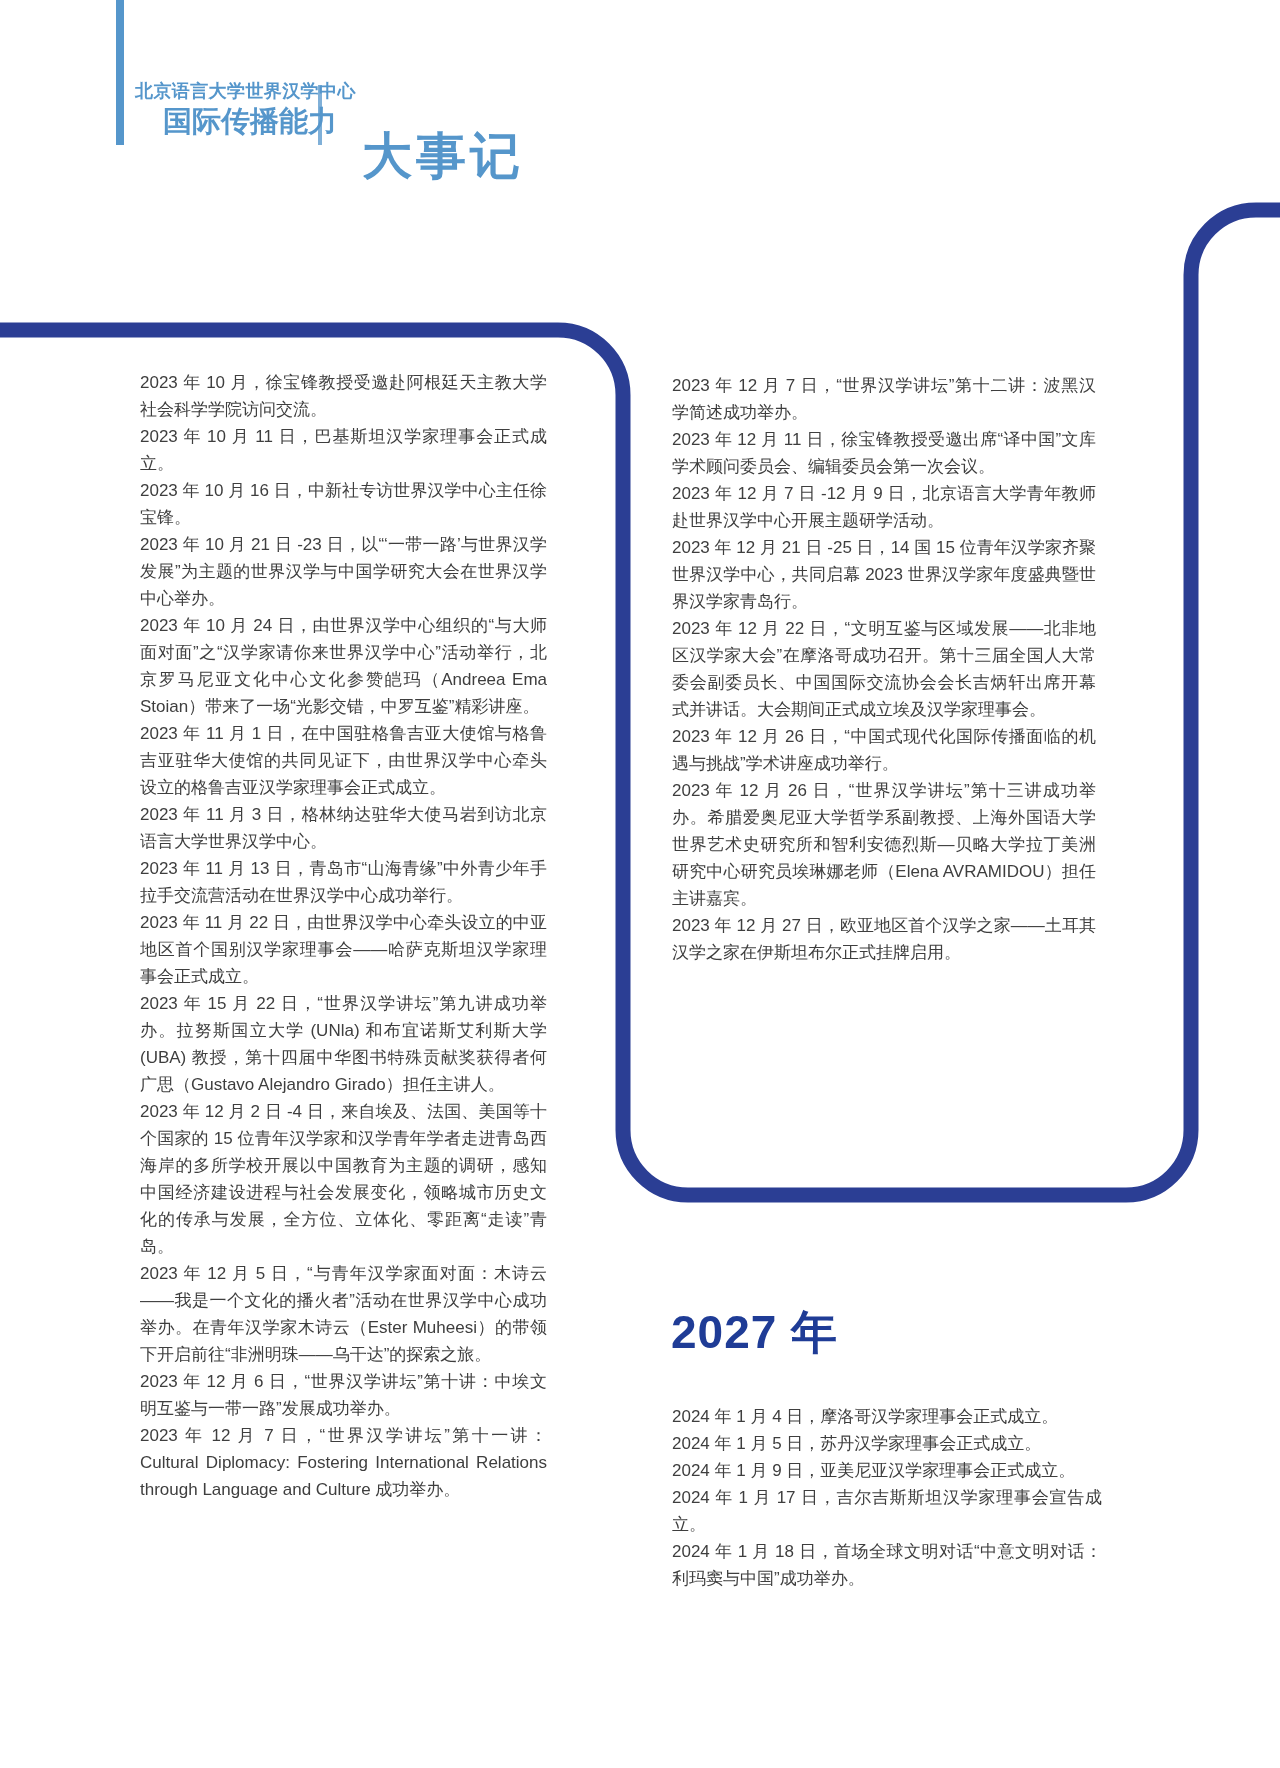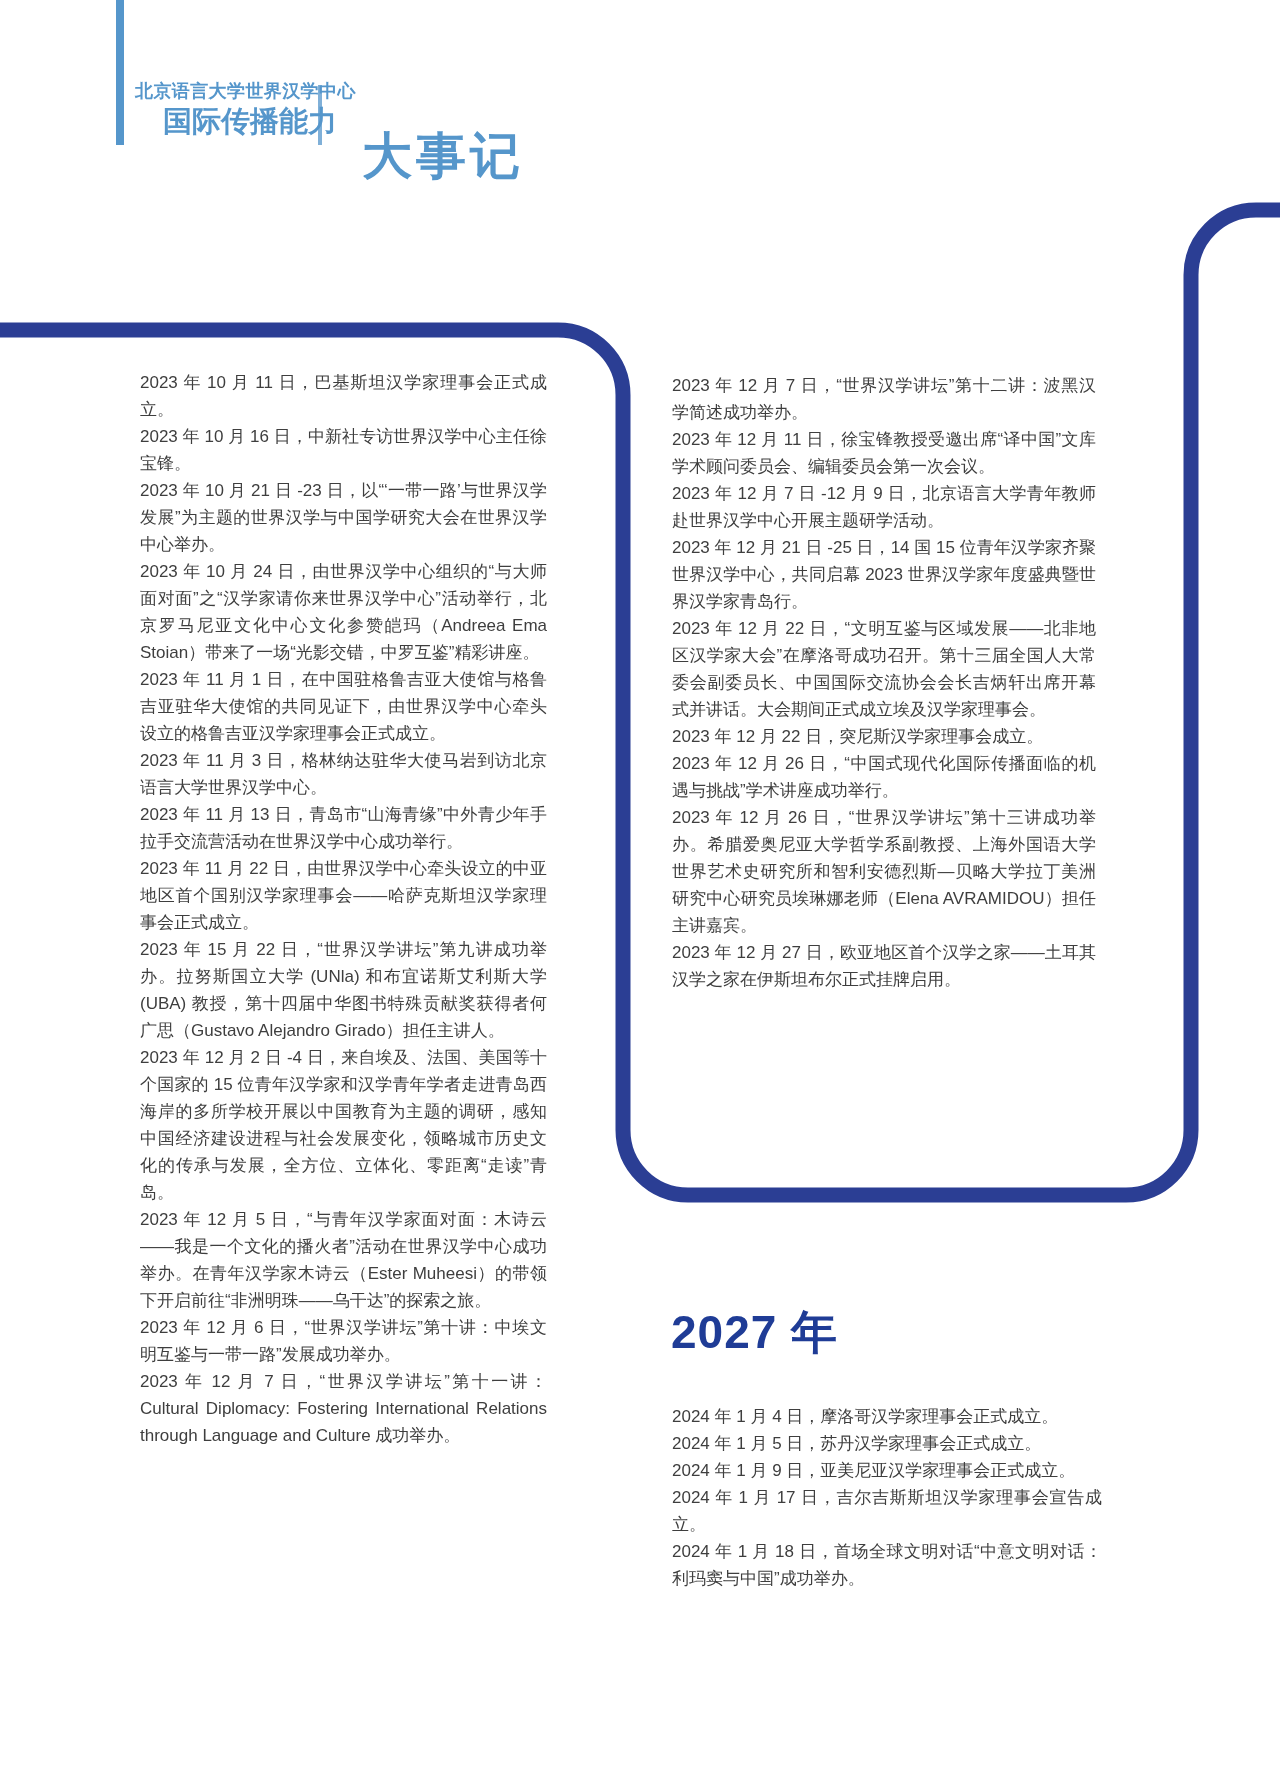--- a/index.html
+++ b/index.html
@@ -73,20 +73,21 @@
 
   <div class="mast-bar"></div>
   <div class="mast-text">
     <div class="mast-org">北京语言大学世界汉学中心</div>
     <div class="mast-program">国际传播能力</div>
   </div>
   <div class="mast-divider"></div>
   <div class="mast-title">大事记</div>
 
   <div id="col-left" class="col">
+      <p>2023 年 10 月，徐宝锋教授受邀赴阿根廷天主教大学社会科学学院访问交流。</p>
       <p>2023 年 10 月 11 日，巴基斯坦汉学家理事会正式成立。</p>
       <p>2023 年 10 月 16 日，中新社专访世界汉学中心主任徐宝锋。</p>
       <p>2023 年 10 月 21 日 -23 日，以“‘一带一路’与世界汉学发展”为主题的世界汉学与中国学研究大会在世界汉学中心举办。</p>
       <p>2023 年 10 月 24 日，由世界汉学中心组织的“与大师面对面”之“汉学家请你来世界汉学中心”活动举行，北京罗马尼亚文化中心文化参赞皑玛（Andreea Ema Stoian）带来了一场“光影交错，中罗互鉴”精彩讲座。</p>
       <p>2023 年 11 月 1 日，在中国驻格鲁吉亚大使馆与格鲁吉亚驻华大使馆的共同见证下，由世界汉学中心牵头设立的格鲁吉亚汉学家理事会正式成立。</p>
       <p>2023 年 11 月 3 日，格林纳达驻华大使马岩到访北京语言大学世界汉学中心。</p>
       <p>2023 年 11 月 13 日，青岛市“山海青缘”中外青少年手拉手交流营活动在世界汉学中心成功举行。</p>
       <p>2023 年 11 月 22 日，由世界汉学中心牵头设立的中亚地区首个国别汉学家理事会——哈萨克斯坦汉学家理事会正式成立。</p>
       <p>2023 年 15 月 22 日，“世界汉学讲坛”第九讲成功举办。拉努斯国立大学 (UNla) 和布宜诺斯艾利斯大学 (UBA) 教授，第十四届中华图书特殊贡献奖获得者何广思（Gustavo Alejandro Girado）担任主讲人。</p>
       <p>2023 年 12 月 2 日 -4 日，来自埃及、法国、美国等十个国家的 15 位青年汉学家和汉学青年学者走进青岛西海岸的多所学校开展以中国教育为主题的调研，感知中国经济建设进程与社会发展变化，领略城市历史文化的传承与发展，全方位、立体化、零距离“走读”青岛。</p>
@@ -94,21 +95,20 @@
       <p>2023 年 12 月 6 日，“世界汉学讲坛”第十讲：中埃文明互鉴与一带一路”发展成功举办。</p>
       <p>2023 年 12 月 7 日，“世界汉学讲坛”第十一讲：Cultural Diplomacy: Fostering International Relations through Language and Culture 成功举办。</p>
     </div>
 
   <div id="col-right" class="col">
       <p>2023 年 12 月 7 日，“世界汉学讲坛”第十二讲：波黑汉学简述成功举办。</p>
       <p>2023 年 12 月 11 日，徐宝锋教授受邀出席“译中国”文库学术顾问委员会、编辑委员会第一次会议。</p>
       <p>2023 年 12 月 7 日 -12 月 9 日，北京语言大学青年教师赴世界汉学中心开展主题研学活动。</p>
       <p>2023 年 12 月 21 日 -25 日，14 国 15 位青年汉学家齐聚世界汉学中心，共同启幕 2023 世界汉学家年度盛典暨世界汉学家青岛行。</p>
       <p>2023 年 12 月 22 日，“文明互鉴与区域发展——北非地区汉学家大会”在摩洛哥成功召开。第十三届全国人大常委会副委员长、中国国际交流协会会长吉炳轩出席开幕式并讲话。大会期间正式成立埃及汉学家理事会。</p>
-      <p>2023 年 12 月 22 日，突尼斯汉学家理事会成立。</p>
       <p>2023 年 12 月 26 日，“中国式现代化国际传播面临的机遇与挑战”学术讲座成功举行。</p>
       <p>2023 年 12 月 26 日，“世界汉学讲坛”第十三讲成功举办。希腊爱奥尼亚大学哲学系副教授、上海外国语大学世界艺术史研究所和智利安德烈斯—贝略大学拉丁美洲研究中心研究员埃琳娜老师（Elena AVRAMIDOU）担任主讲嘉宾。</p>
       <p>2023 年 12 月 27 日，欧亚地区首个汉学之家——土耳其汉学之家在伊斯坦布尔正式挂牌启用。</p>
     </div>
 
   <div class="year-heading">2027 年</div>
   <div id="sec-2024-events" class="col">
       <p>2024 年 1 月 4 日，摩洛哥汉学家理事会正式成立。</p>
       <p>2024 年 1 月 5 日，苏丹汉学家理事会正式成立。</p>
       <p>2024 年 1 月 9 日，亚美尼亚汉学家理事会正式成立。</p>

